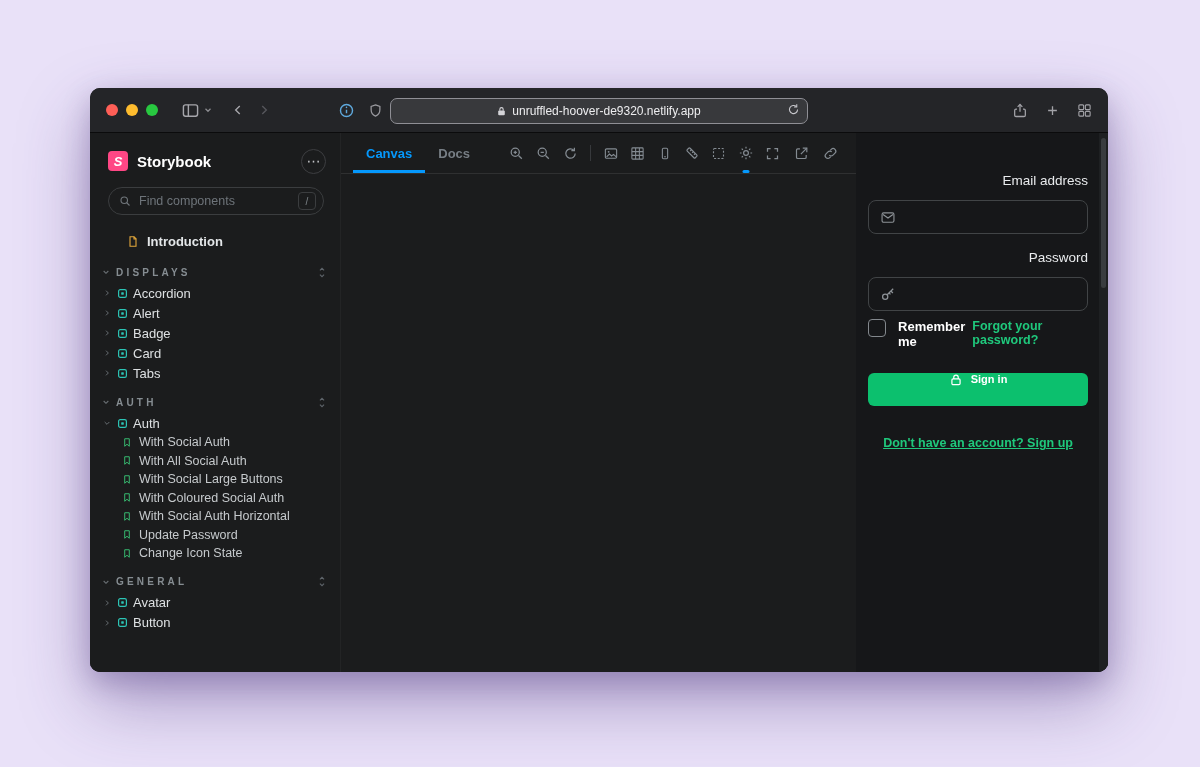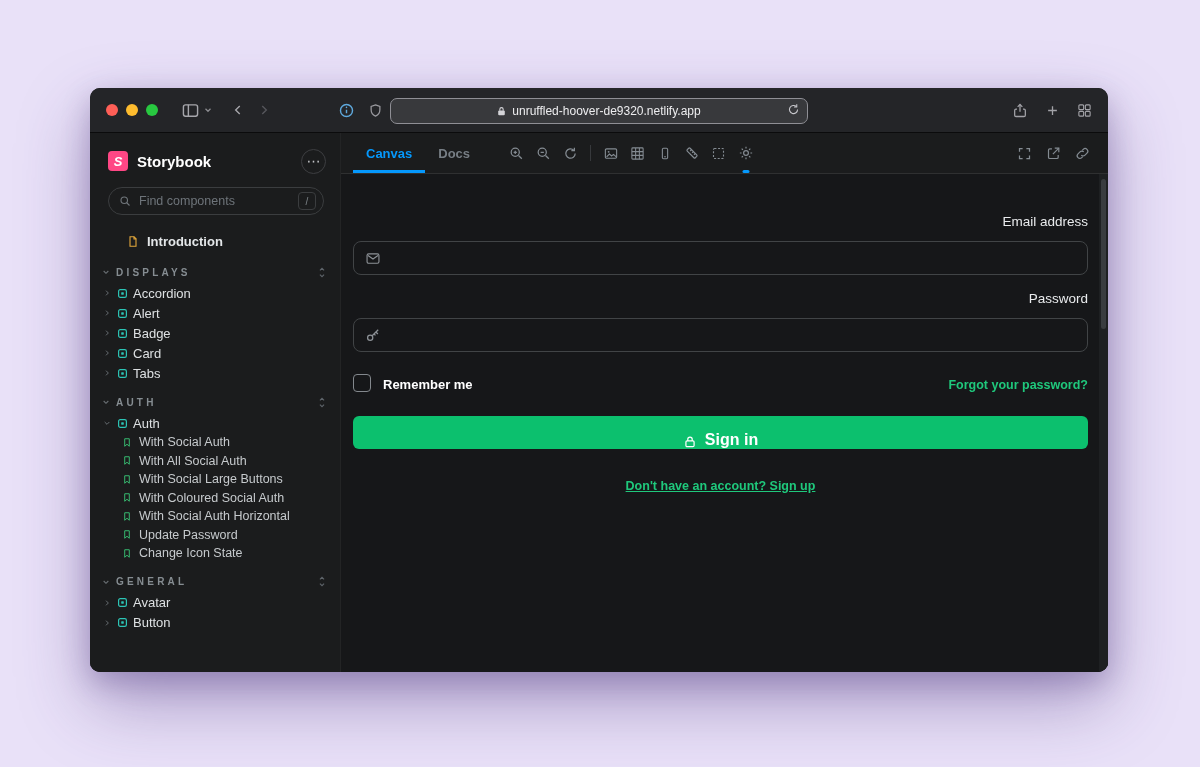--- a/index.html
+++ b/index.html
@@ -54,44 +54,44 @@
   .sec-caret{display:flex;color:#6a7075;}
   .sec-exp{margin-left:auto;display:flex;color:#5e646a;}
   .row{display:flex;align-items:center;height:20px;padding-left:12px;gap:5px;font-size:13px;color:#dde0e2;}
   .caret{width:10px;display:flex;justify-content:center;color:#676d72;flex:none;}
   .cicon{color:var(--component-teal,#2cc5b6);display:flex;flex:none;}
   .story{display:flex;align-items:center;height:18.5px;padding-left:32px;gap:7px;font-size:12.5px;color:#c6cacd;}
   .bicon{color:var(--story-green,#37b86f);display:flex;flex:none;}
   .story.selected{background:var(--accent-blue,#029cfd);color:#fff;font-weight:700;height:20px;}
   .story.selected .bicon{color:#fff;}
   
-  .main{flex:1;display:flex;flex-direction:column;min-width:0;border-left:1px solid rgba(255,255,255,.04);}
+  .main{flex:1;display:flex;flex-direction:row;min-width:0;border-left:1px solid rgba(255,255,255,.04);}
   .toolbar{height:40px;flex:none;display:flex;align-items:stretch;padding:0 12px;
     border-bottom:1px solid rgba(255,255,255,.09);background:#1b1c1d;}
   .tab{display:flex;align-items:center;padding:0 13px;font-size:13px;font-weight:700;color:#777e85;}
   .tab.active{color:var(--accent-blue,#029cfd);box-shadow:inset 0 -3px 0 var(--accent-blue,#029cfd);}
   .ticons{display:flex;align-items:stretch;margin-left:20px;}
   .ticon{width:27px;display:flex;align-items:center;justify-content:center;color:#848b92;position:relative;}
   .tdivider{width:1px;height:16px;background:#37393c;margin:auto 6px;}
   .ticon.sun::after{content:"";position:absolute;bottom:0;left:50%;transform:translateX(-50%);
     width:7px;height:3px;border-radius:2px;background:var(--accent-blue,#029cfd);}
   .t-right{margin-left:auto;display:flex;align-items:stretch;gap:2px;}
   
   .preview{flex:1;background:#161719;position:relative;overflow:hidden;}
   .form{padding:40px 20px 0 12px;}
   .flabel{font-size:13.5px;color:#e9ebed;margin-bottom:12px;text-align:right;}
   .flabel.second{margin-top:16px;}
   .finput{height:32px;border:1px solid #414446;border-radius:8px;display:flex;align-items:center;
     gap:9px;padding:0 11px;color:#8d9297;background:transparent;}
-  .remember{display:flex;align-items:flex-end;margin-top:22px;}
+  .remember{display:flex;align-items:flex-start;margin-top:8px;}
   .checkbox{width:16px;height:16px;border:1.6px solid #83888d;border-radius:4px;flex:none;}
   .remember-label{margin-left:12px;font-size:13px;font-weight:700;color:#fff;}
   .forgot{margin-left:auto;color:var(--link-green,#1fc87c);font-size:12.5px;font-weight:700;cursor:pointer;}
   .signin{margin-top:24px;height:33px;border-radius:6px;background:var(--button-green,#0cc06e);
-    color:#fff;font-weight:700;font-size:16px;display:flex;align-items:flex-end;justify-content:center;gap:8px;cursor:pointer;}
+    color:#fff;font-weight:700;font-size:11px;display:flex;align-items:flex-start;justify-content:center;gap:8px;cursor:pointer;}
   .signup{margin-top:27px;text-align:center;}
   .signup span{color:var(--link-green,#1fc87c);font-size:12.5px;font-weight:700;text-decoration:underline;cursor:pointer;}
   .vscroll{position:absolute;top:0;right:0;bottom:0;width:9px;background:#1e2022;}
   .vthumb{position:absolute;top:5px;right:2px;width:5px;height:150px;border-radius:3px;background:#393c3f;}
 </style>
 </head>
 <body>
 
 <div class="stage">
   <div class="window">

